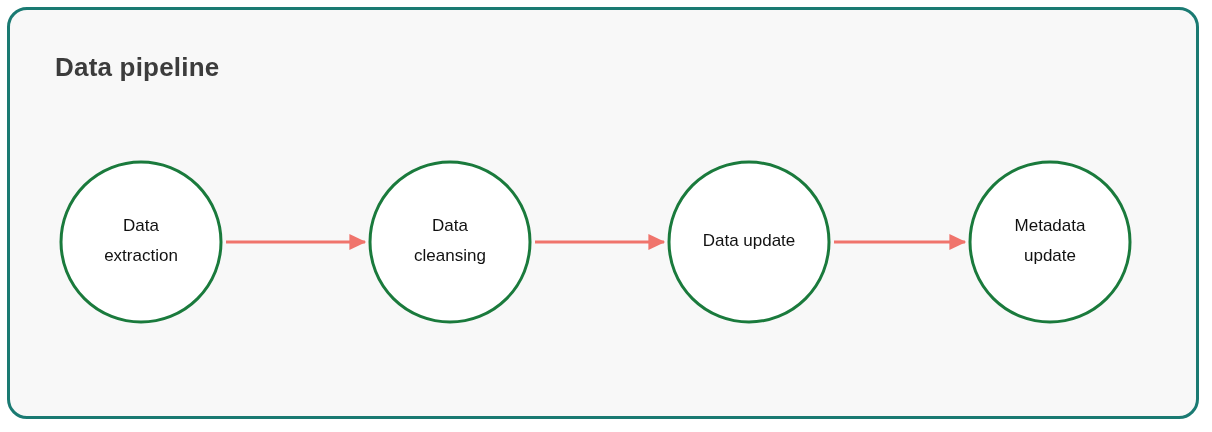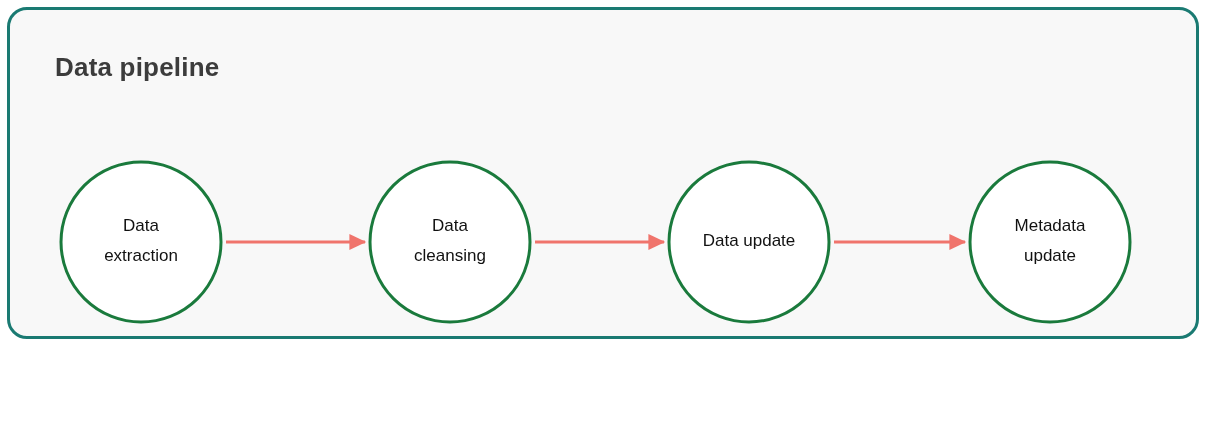--- a/index.html
+++ b/index.html
@@ -13,21 +13,21 @@
     height: 432px;
     font-family: "Liberation Sans", "DejaVu Sans", sans-serif;
     overflow: hidden;
   }
 
   #diagram-card {
     position: absolute;
     left: 7px;
     top: 7px;
     width: 1192px;
-    height: 332px;
+    height: 412px;
     box-sizing: border-box;
     background: #f8f8f8;
     border: 3px solid #1a7a72;
     border-radius: 20px;
   }
 
   #diagram-title {
     position: absolute;
     left: 45px;
     top: 42px;

